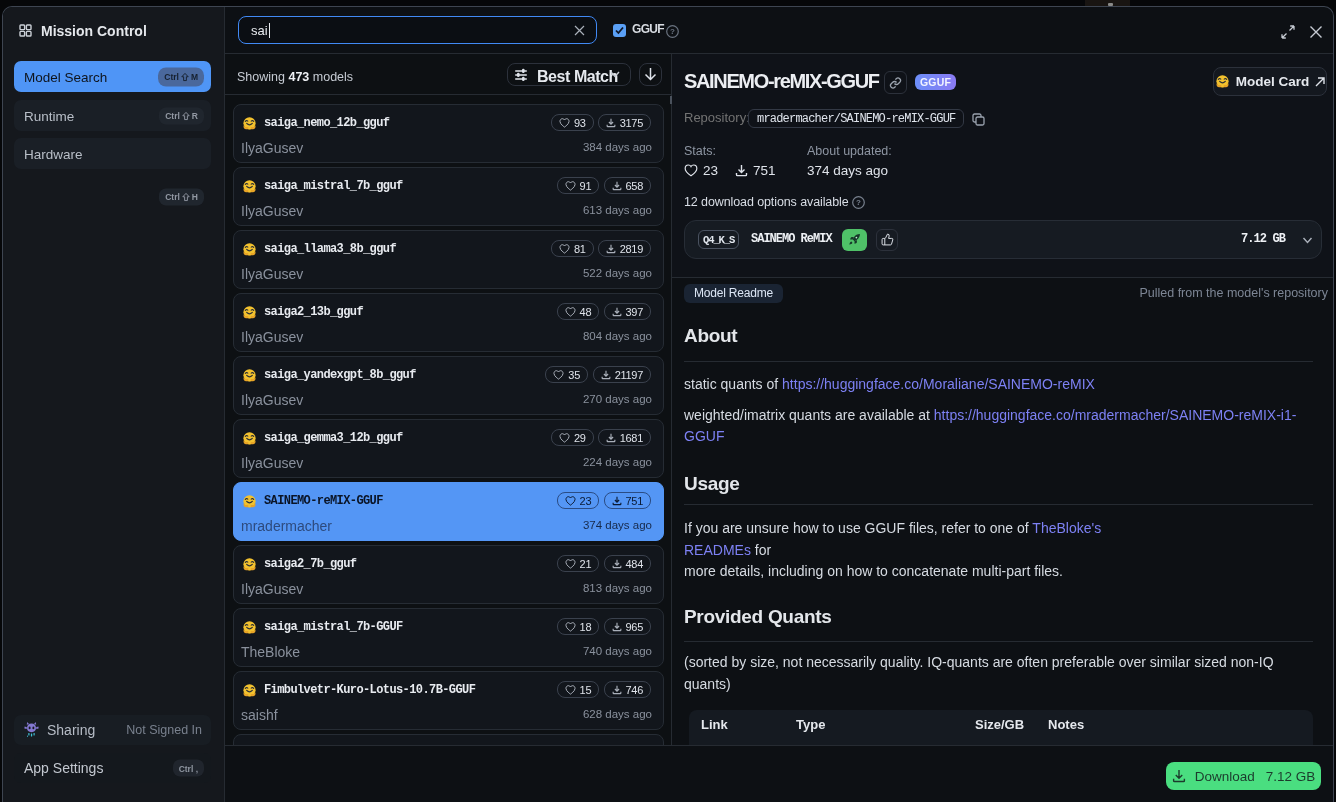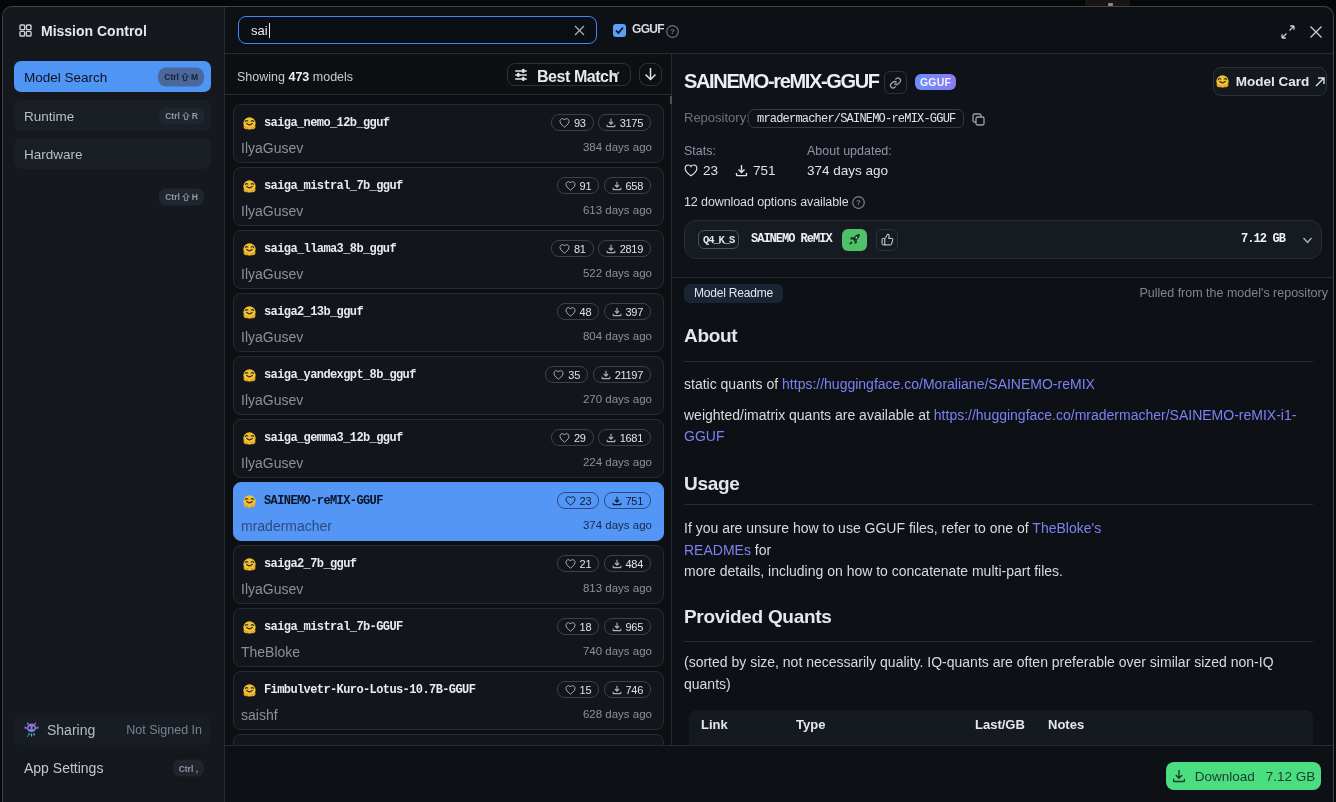--- a/index.html
+++ b/index.html
@@ -373,21 +373,21 @@
       <div class="p abs" style="left:12px;top:96px;line-height:21px;">weighted/imatrix quants are available at <a class="lnk">https://huggingface.co/mradermacher/SAINEMO-reMIX-i1-<br>GGUF</a></div>
       <h2 class="abs" style="left:12px;top:164px;">Usage</h2>
       <div class="hr abs" style="left:12px;top:195px;width:629px;"></div>
       <div class="p abs" style="left:12px;top:209px;line-height:21.5px;">If you are unsure how to use GGUF files, refer to one of <a class="lnk">TheBloke's</a><br><a class="lnk">READMEs</a> for<br>more details, including on how to concatenate multi-part files.</div>
       <h2 class="abs" style="left:12px;top:297px;">Provided Quants</h2>
       <div class="hr abs" style="left:12px;top:332px;width:629px;"></div>
       <div class="p abs" style="left:12px;top:343px;line-height:21.5px;">(sorted by size, not necessarily quality. IQ-quants are often preferable over similar sized non-IQ<br>quants)</div>
       <div class="abs" style="left:17px;top:401px;width:624px;height:36px;background:#151a21;border-radius:8px 8px 0 0;">
         <span class="abs" style="left:12px;top:7px;font-size:13px;font-weight:bold;color:#e5e8ed;">Link</span>
         <span class="abs" style="left:107px;top:7px;font-size:13px;font-weight:bold;color:#e5e8ed;">Type</span>
-        <span class="abs" style="left:286px;top:7px;font-size:13px;font-weight:bold;color:#e5e8ed;">Last/GB</span>
+        <span class="abs" style="left:286px;top:7px;font-size:13px;font-weight:bold;color:#e5e8ed;">Size/GB</span>
         <span class="abs" style="left:359px;top:7px;font-size:13px;font-weight:bold;color:#e5e8ed;">Notes</span>
       </div>
     </div>
   </div>
 
   <div id="foot">
     <div id="dlbtn">
       <svg width="14" height="14" viewBox="0 0 13 13" fill="none" stroke="#1c3b2c" stroke-width="1.3">
           <path d="M6.5 1 V8 M3.5 5.5 L6.5 8.5 L9.5 5.5 M1.5 9 V10.8 A0.8 0.8 0 0 0 2.3 11.6 H10.7 A0.8 0.8 0 0 0 11.5 10.8 V9"></path>
         </svg>

